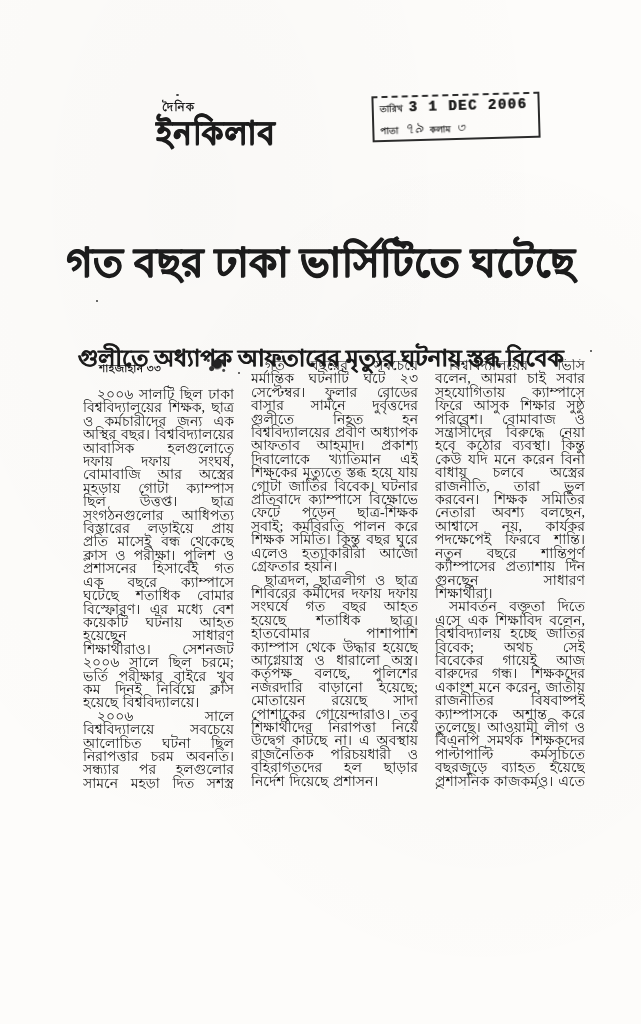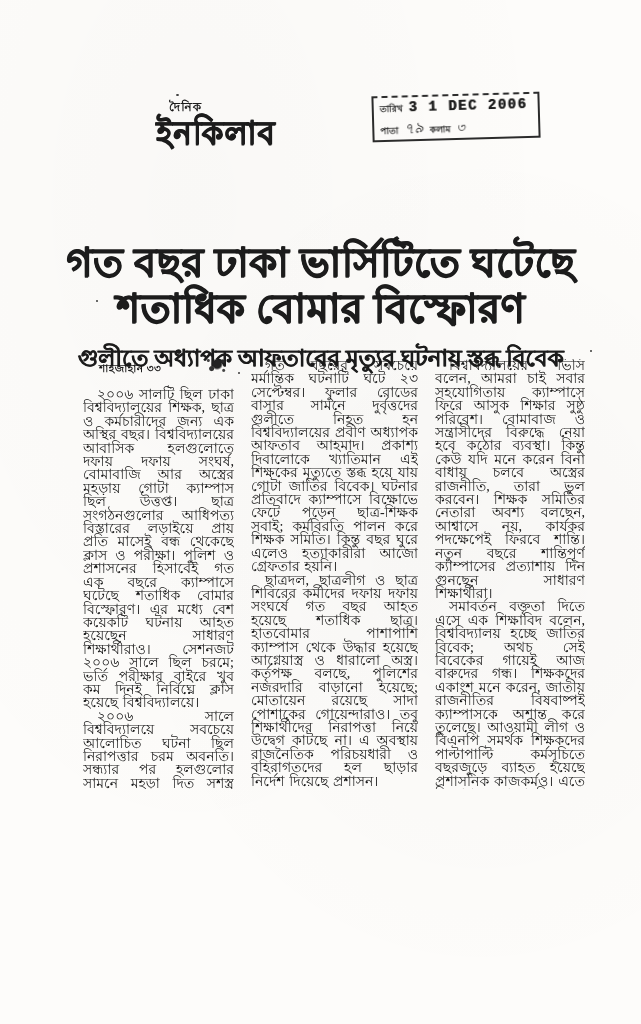--- a/index.html
+++ b/index.html
@@ -10,21 +10,21 @@
     background:
       radial-gradient(ellipse at 30% 20%, rgba(0,0,0,0.015), transparent 60%),
       radial-gradient(ellipse at 75% 55%, rgba(0,0,0,0.02), transparent 55%),
       #fdfcfa;
     color:#1c1c1c;
     font-family:"Liberation Serif","DejaVu Serif",serif;
     overflow:hidden;
   }
   
   .masthead{position:absolute;top:98px;left:156px;text-align:left;filter:blur(0.25px);}
-  .masthead-kicker{font-size:12px;font-weight:bold;margin-left:13px;letter-spacing:1px;}
+  .masthead-kicker{font-size:12px;font-weight:bold;margin-left:6px;letter-spacing:1px;}
   .masthead-title{
     font-size:31px;font-weight:bold;letter-spacing:1px;line-height:1.05;
     text-shadow:0.7px 0 currentColor, 0 0.4px currentColor;
     transform:scaleY(1.05);
   }
   
   .stamp{
     position:absolute;top:94px;left:372px;width:168px;height:46px;
     border:2px solid #2b2b2b;border-top-style:dashed;
     transform:rotate(-1.6deg);
@@ -110,21 +110,20 @@
     <div class="stamp-row">
       <span class="stamp-label">পাতা</span>
       <span class="stamp-hand">৭৯</span>
       <span class="stamp-label">কলাম</span>
       <span class="stamp-hand flourish">৩</span>
     </div>
   </div>
 
   <h1 class="headline">
     <span>গত বছর ঢাকা ভার্সিটিতে ঘটেছে</span>
-    <span>শতাধিক বোমার বিস্ফোরণ</span>
   </h1>
 
   <h2 class="subheadline">গুলীতে অধ্যাপক আফতাবের মৃত্যুর ঘটনায় স্তব্ধ বিবেক</h2>
 
   <div class="body-columns">
     <div class="col col-1">
       <div class="byline">শাহজাহান ৩৩</div>
     <p>২০০৬ সালটি ছিল ঢাকা বিশ্ববিদ্যালয়ের শিক্ষক, ছাত্র ও কর্মচারীদের জন্য এক অস্থির বছর। বিশ্ববিদ্যালয়ের আবাসিক হলগুলোতে দফায় দফায় সংঘর্ষ, বোমাবাজি আর অস্ত্রের মহড়ায় গোটা ক্যাম্পাস ছিল উত্তপ্ত। ছাত্র সংগঠনগুলোর আধিপত্য বিস্তারের লড়াইয়ে প্রায় প্রতি মাসেই বন্ধ থেকেছে ক্লাস ও পরীক্ষা। পুলিশ ও প্রশাসনের হিসাবেই গত এক বছরে ক্যাম্পাসে ঘটেছে শতাধিক বোমার বিস্ফোরণ। এর মধ্যে বেশ কয়েকটি ঘটনায় আহত হয়েছেন সাধারণ শিক্ষার্থীরাও। সেশনজট ২০০৬ সালে ছিল চরমে; ভর্তি পরীক্ষার বাইরে খুব কম দিনই নির্বিঘ্নে ক্লাস হয়েছে বিশ্ববিদ্যালয়ে।</p>
         <p>২০০৬ সালে বিশ্ববিদ্যালয়ে সবচেয়ে আলোচিত ঘটনা ছিল নিরাপত্তার চরম অবনতি। সন্ধ্যার পর হলগুলোর সামনে মহড়া দিত সশস্ত্র ক্যাডাররা। সাধারণ ছাত্ররা আতঙ্কে হল ছেড়ে মেসে আশ্রয় নিয়েছে। শিক্ষকদের আন্দোলন, কর্মচারীদের ধর্মঘট আর পরিবহন সঙ্কটে ভোগান্তি বেড়েছে দ্বিগুণ। ৬৩ দিন বন্ধ ছিল স্বাভাবিক শিক্ষা কার্যক্রম; যা কয়েক হাজার শিক্ষার্থীর ভবিষ্যৎ ঠেলে দিয়েছে অনিশ্চয়তার দিকে।</p>
       </div>

